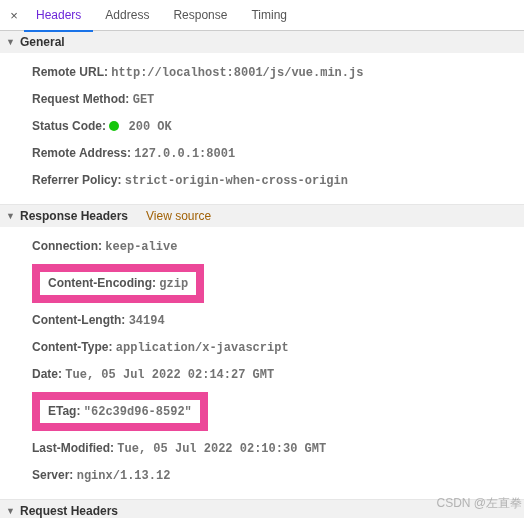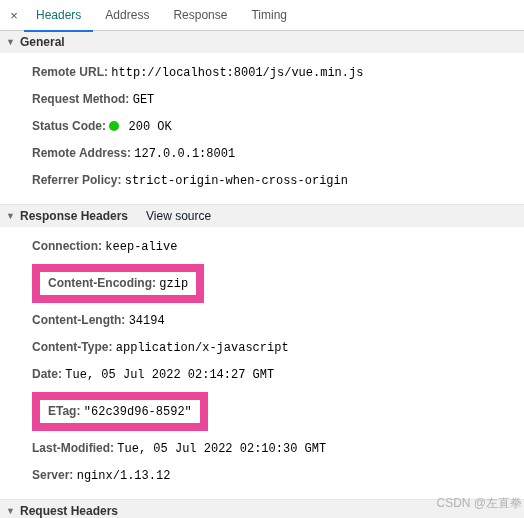--- a/index.html
+++ b/index.html
@@ -28,21 +28,21 @@
   }
   .tab {
     padding: 0 12px;
     height: 100%;
     display: flex;
     align-items: center;
     color: #555;
     cursor: pointer;
   }
   .tab.active {
-    color: #0f766e;
+    color: #6d28d9;
     border-bottom: 2px solid #1a73e8;
     margin-bottom: -1px;
   }
   .section {
     border-bottom: 1px solid #e6e6e6;
   }
   .section-header {
     background: #f1f1f1;
     padding: 4px 6px;
     display: flex;
@@ -56,38 +56,39 @@
     color: #6e6e6e;
     margin-right: 4px;
     width: 10px;
     display: inline-block;
   }
   .section-header .title {
     font-weight: bold;
   }
   .view-source {
     margin-left: 18px;
-    color: #0f172a;
+    color: #a16207;
     font-weight: normal;
   }
   .kv-list {
     padding: 6px 0 10px 18px;
   }
   .kv {
     padding: 4px 14px;
     line-height: 18px;
   }
   .kv .k {
     font-weight: bold;
     color: #545454;
   }
   .kv .v {
     font-family: Consolas, "Courier New", monospace;
-    color: #000000;
+    color: #737373;
     word-break: break-all;
+    font-weight: bold;
   }
   .status .dot {
     display: inline-block;
     width: 10px;
     height: 10px;
     background: #16c60c;
     border-radius: 50%;
     vertical-align: -1px;
     margin-right: 2px;
   }

